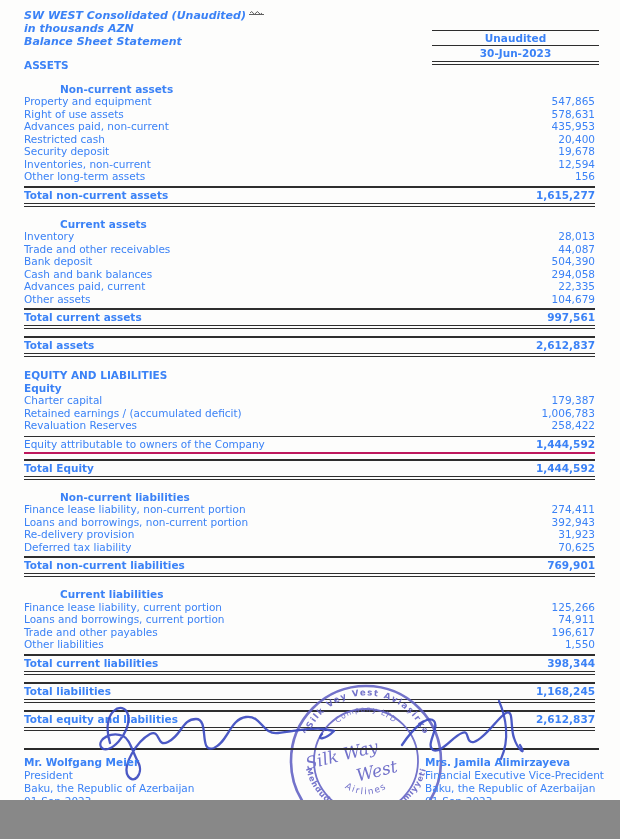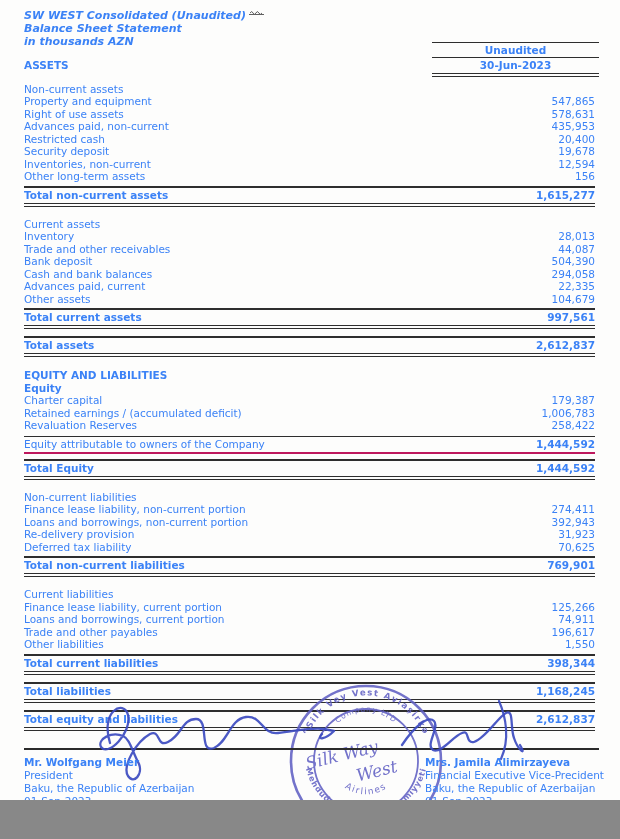--- a/index.html
+++ b/index.html
@@ -10,30 +10,30 @@
     overflow:hidden;
     font-family:"DejaVu Sans","Liberation Sans",sans-serif;
     color:#3b82f6;
     -webkit-font-smoothing:antialiased;
   }
   
   .doc-header{position:absolute;left:24px;top:9px;font-size:11px;font-weight:bold;font-style:italic;line-height:13px;}
   .doc-title-line{display:flex;align-items:center;gap:2px;}
   .title-mark{display:inline-block;margin-left:1px;opacity:.8;}
   .col-header{
-    position:absolute;left:432px;top:42px;width:167px;
+    position:absolute;left:432px;top:30px;width:167px;
     text-align:center;font-size:10.5px;font-weight:bold;line-height:13px;
   }
   .ch-label{border-top:1.5px solid #2e2e2e;border-bottom:1.5px solid #2e2e2e;padding:.5px 0;}
   .ch-date{border-bottom:4px double #2e2e2e;padding:.5px 0 1.5px;}
   
   .statement{position:absolute;left:24px;right:25px;top:47px;padding-top:12px;font-size:10.5px;line-height:12.5px;}
   .b-sec{font-weight:bold;margin-top:12px;height:12.5px;}
   .statement > .b-sec:first-child{margin-top:0;}
-  .b-sub{font-weight:normal;margin-top:11px;height:12.5px;}
+  .b-sub{font-weight:bold;margin-top:11px;height:12.5px;margin-left:36px;}
   .b-sub-tight{font-weight:bold;height:12.5px;}
   .b-item{display:flex;justify-content:space-between;align-items:baseline;height:12.5px;}
   .t-row{
     display:flex;justify-content:space-between;align-items:baseline;
     font-weight:bold;
     border-top:2px solid #2e2e2e;border-bottom:4px double #2e2e2e;
     padding:1px 0 1.5px;margin:3px 0 7px;
   }
   .st-row{
     display:flex;justify-content:space-between;align-items:baseline;
@@ -60,22 +60,22 @@
   <div class="doc-header">
     <div class="doc-title-line">
       <span>SW WEST Consolidated (Unaudited)</span>
       <span class="title-mark">
         <svg width="16" height="9" viewBox="0 0 16 9">
           <path d="M1,3 q2,-3 3,0 q1,3 3,0 q1,-3 3,0 q1,3 3,0" fill="none" stroke="#3a3a3a" stroke-width="1"></path>
           <line x1="0" y1="4.5" x2="15" y2="4.5" stroke="#3a3a3a" stroke-width="1"></line>
         </svg>
       </span>
     </div>
+    <div>in thousands AZN</div>
     <div>Balance Sheet Statement</div>
-    <div>in thousands AZN</div>
   </div>
 
   <div class="col-header">
     <div class="ch-label">Unaudited</div>
     <div class="ch-date">30-Jun-2023</div>
   </div>
 
   <div class="statement">
       <div class="b-sec">
     <span>ASSETS</span>

